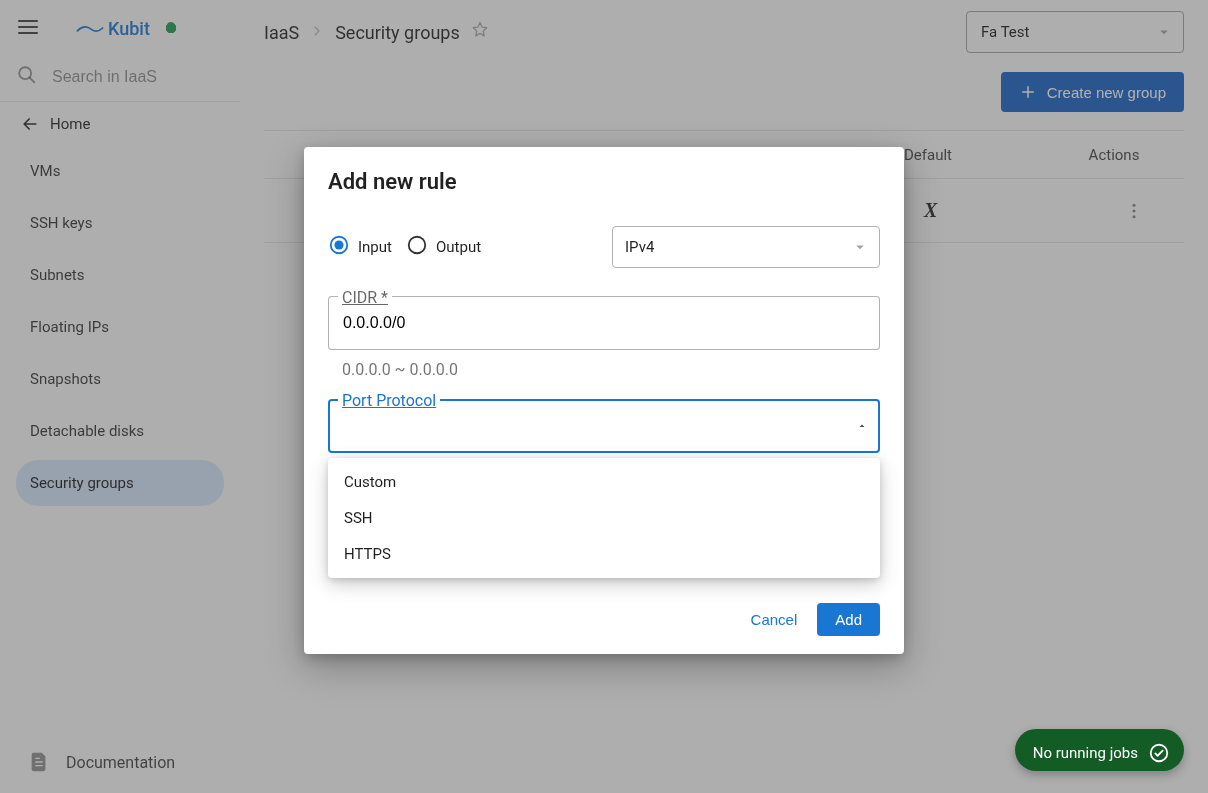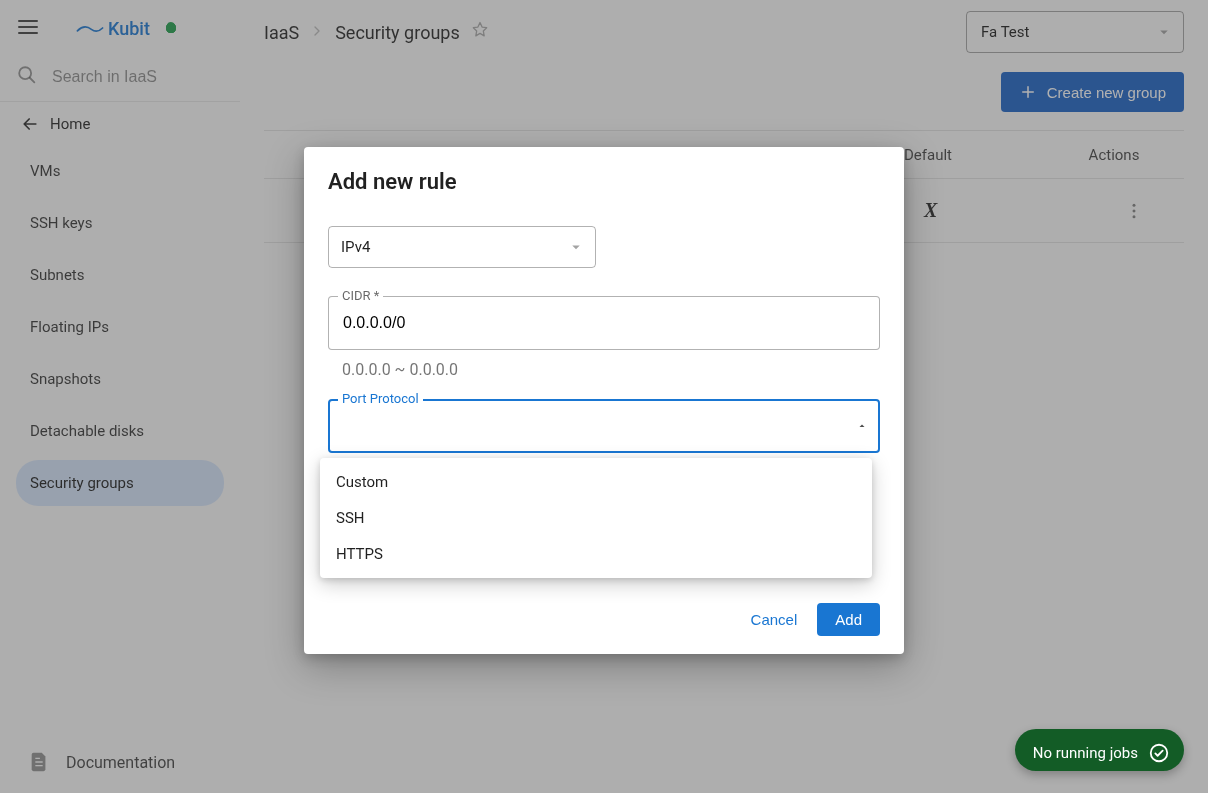--- a/index.html
+++ b/index.html
@@ -264,22 +264,23 @@
   .field {
     position: relative;
     margin-bottom: 6px;
   }
   .field-label {
     position: absolute;
     left: 10px;
     top: -8px;
     background: #fff;
     padding: 0 4px;
-    font-size: 13px;
+    font-size: 16px;
     color: rgba(0,0,0,0.6);
+    text-decoration: underline;
   }
   .field-label.focused { color: #1976d2; }
   .field-input {
     width: 100%;
     height: 54px;
     border: 1px solid rgba(0,0,0,0.3);
     border-radius: 4px;
     padding: 0 14px;
     font-size: 16px;
     outline: none;
@@ -303,21 +304,21 @@
     display: flex;
     align-items: center;
     justify-content: flex-end;
     padding: 0 10px;
   }
   .port-select svg { width: 12px; height: 12px; }
 
   
   .menu {
     position: absolute;
-    left: 320px;
+    left: 328px;
     top: 458px;
     width: 552px;
     background: #fff;
     border-radius: 4px;
     box-shadow: 0 6px 20px rgba(0,0,0,0.2), 0 2px 6px rgba(0,0,0,0.15);
     z-index: 20;
     padding: 6px 0;
   }
   .menu-item {
     height: 36px;
@@ -502,20 +503,39 @@
     </div>
   </main>
 </div>
 
 <div class="scrim"></div>
 
 <div class="dialog">
   <div class="dialog-title">Add new rule</div>
 
   <div class="row-direction">
+    <div class="radio-group">
+      <label class="radio-item">
+        <span class="radio-checked">
+          <svg viewBox="0 0 24 24">
+              <circle cx="12" cy="12" r="9" stroke="#1976d2" stroke-width="2" fill="none"></circle>
+              <circle cx="12" cy="12" r="5" fill="#1976d2"></circle>
+            </svg>
+        </span>
+        <span>Input</span>
+      </label>
+      <label class="radio-item">
+        <span class="radio-unchecked">
+          <svg viewBox="0 0 24 24">
+              <circle cx="12" cy="12" r="9" stroke="rgba(0,0,0,0.8)" stroke-width="2" fill="none"></circle>
+            </svg>
+        </span>
+        <span>Output</span>
+      </label>
+    </div>
     <div class="ethertype-select">
       <span>IPv4</span>
       <svg viewBox="0 0 24 24">
           <path d="M7 10l5 5 5-5" fill="rgba(0,0,0,0.6)"></path>
         </svg>
     </div>
   </div>
 
   <div class="field">
     <span class="field-label">CIDR *</span>

